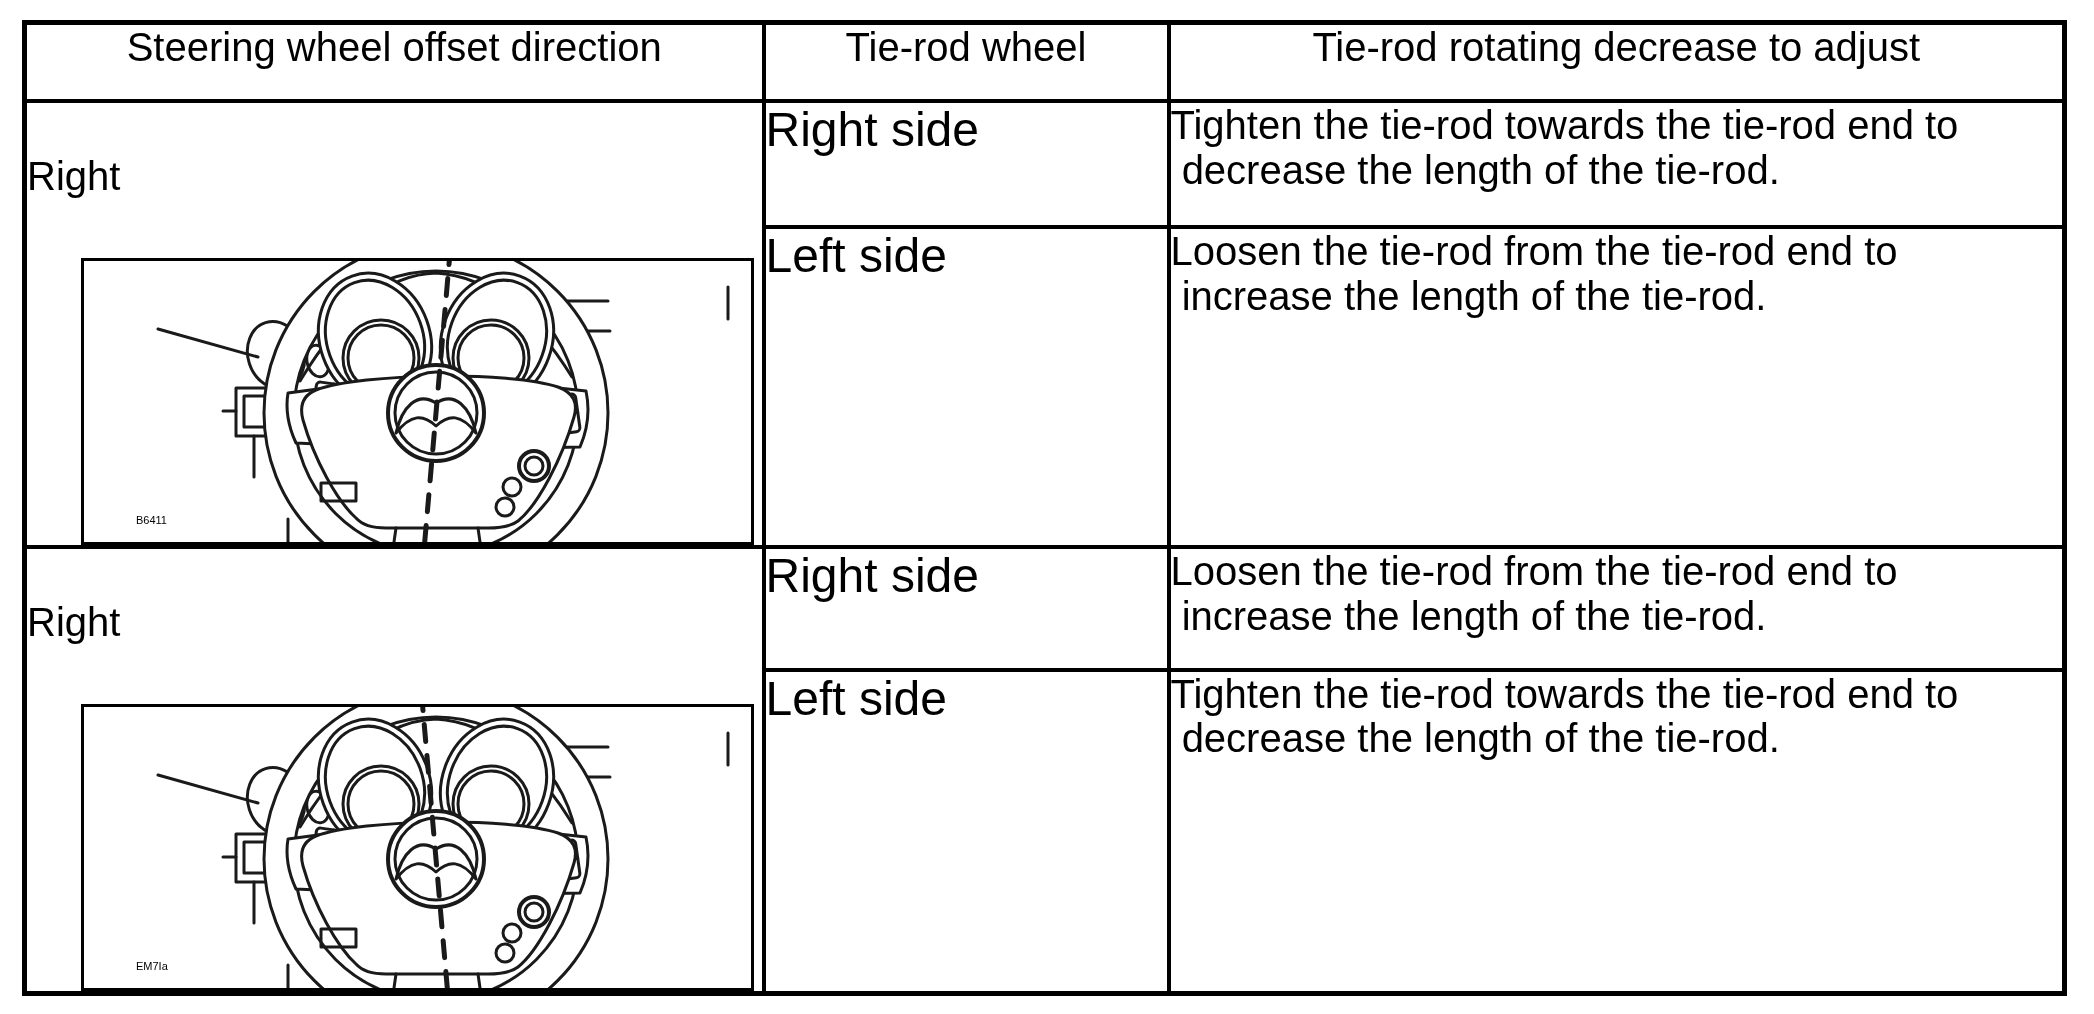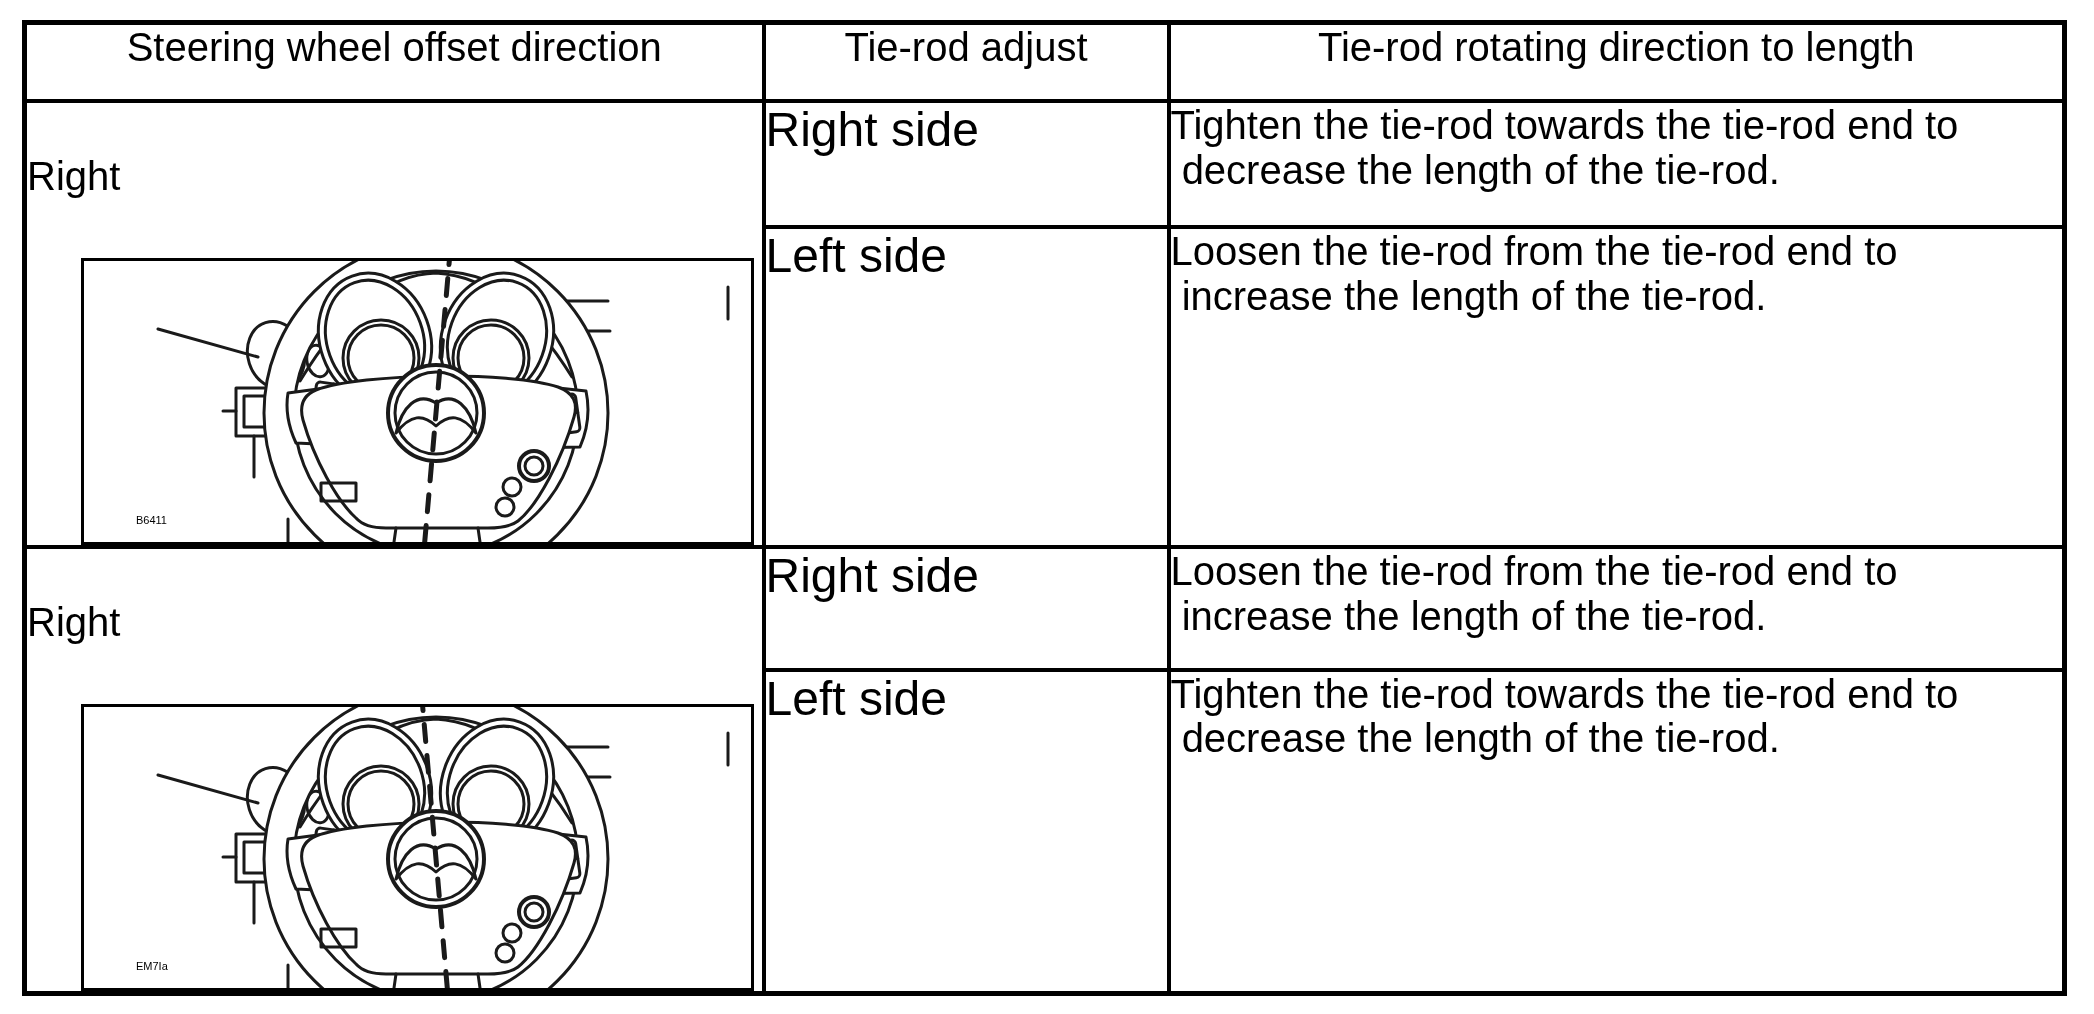--- a/index.html
+++ b/index.html
@@ -45,22 +45,22 @@
 
 <table class="manual">
   <colgroup>
     <col style="width:739px">
       <col style="width:405px">
       <col style="width:896px">
   </colgroup>
   <tbody>
       <tr>
     <th class="hdr">Steering wheel offset direction</th>
-    <th class="hdr">Tie-rod adjust</th>
-    <th class="hdr">Tie-rod rotating direction to length</th>
+    <th class="hdr">Tie-rod wheel</th>
+    <th class="hdr">Tie-rod rotating decrease to adjust</th>
   </tr>
 
   <tr class="r-short">
     <td class="dir-cell" rowspan="2">
       <div class="dir-label">Right</div>
       <div class="figure-frame">
   <svg viewBox="0 0 623 281" width="623" height="281" xmlns="http://www.w3.org/2000/svg">
     <g stroke="#1a1a1a" stroke-width="3" fill="none" stroke-linejoin="round" stroke-linecap="round">
 
       <line x1="30" y1="68" x2="130" y2="96"></line>

